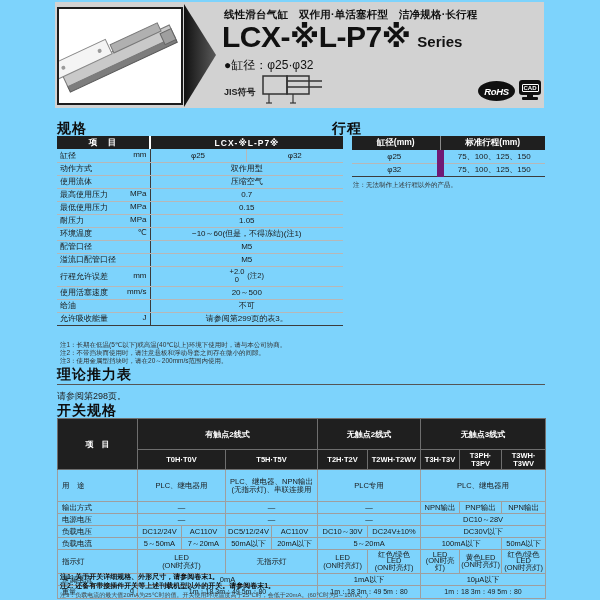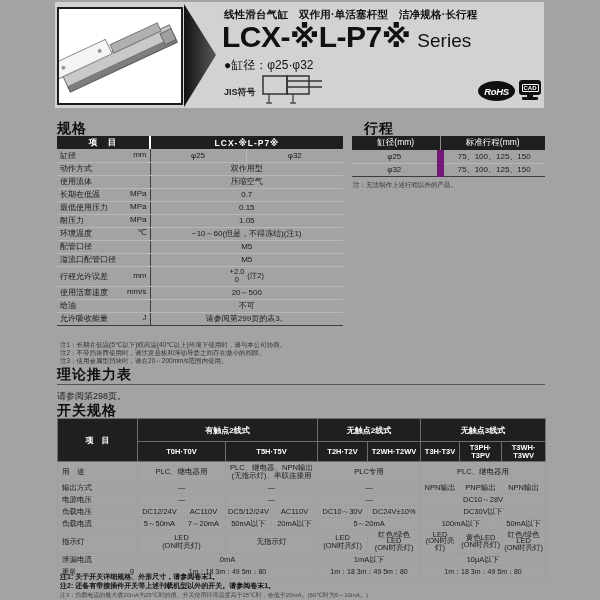--- a/index.html
+++ b/index.html
@@ -1,28 +1,28 @@
 <!DOCTYPE html>
 <html><head>
 <meta charset="utf-8">
 <style>
   *{margin:0;padding:0;box-sizing:border-box}
   html,body{width:600px;height:600px}
   body{font-family:"Liberation Sans","DejaVu Sans",sans-serif;background:#fff;color:#1a1a1a}
-  .page{position:relative;width:600px;height:600px;background:#a3a3a3;overflow:hidden}
+  .page{position:relative;width:600px;height:600px;background:#7dd3fc;overflow:hidden}
   .abs{position:absolute}
 
   
   .band{left:55px;top:2px;width:489px;height:106px;background:#d2d2d2}
   .product-box{left:57px;top:7px;width:126px;height:98px;background:#fff;border:2px solid #1c1c1c}
   .chevron{left:184px;top:4px}
   .subtitle{left:224px;top:8px;font-size:10.5px;font-weight:bold;color:#111;letter-spacing:.2px}
   .title-row{left:222px;top:19px;display:flex;align-items:baseline;gap:7px}
   .title-main{font-size:30px;font-weight:bold;color:#111;letter-spacing:-.5px}
-  .title-suffix{font-size:19px;font-weight:normal;color:#111}
+  .title-suffix{font-size:15px;font-weight:bold;color:#111}
   .bore{left:224px;top:57px;font-size:12px;font-weight:normal;color:#111}
   .jis-label{left:224px;top:86px;font-size:9px;font-weight:bold;color:#222}
   .jis-symbol{left:262px;top:72px}
   .rohs{left:478px;top:81px;width:37px;height:20px;background:#101010;border-radius:50%;
         display:flex;align-items:center;justify-content:center;color:#fff;
         font-weight:bold;font-style:italic;font-size:9.5px;letter-spacing:-.3px}
   .cad{left:519px;top:80px;width:22px;height:22px}
   .cad .screen{width:22px;height:15px;background:#101010;border-radius:3px;display:flex;align-items:center;justify-content:center}
   .cad .screen span{color:#fff;font-size:6px;font-weight:bold;border:1px solid #fff;padding:0 1px;border-radius:1px}
   .cad .neck{width:6px;height:2px;background:#101010;margin:0 auto}
@@ -43,39 +43,39 @@
   .spec-table td.item{text-align:left;padding:0 3px;border-right:1.5px solid #3a3a3a}
   .spec-table td.item .unit{float:right}
   .spec-table td.val+td.val{border-left:1px solid #b7b7b7}
   .tol-row td{height:20px}
   .frac{display:inline-block;vertical-align:middle;line-height:8.5px;font-size:7.5px}
   .frac span{display:block;text-align:center}
   .tol-suffix{margin-left:3px;font-size:7.5px}
 
   
   .st-table{width:193px}
-  .st-table th{background:#1f1f1f;color:#fff;height:14px;font-size:8.5px;font-weight:normal}
+  .st-table th{background:#1f1f1f;color:#fff;height:14px;font-size:8.5px;font-weight:bold}
   .st-table th+th{border-left:1px solid #8a8a8a}
   .st-table td{height:13px;border-bottom:1px solid #b7b7b7;font-size:8px}
   .st-table td+td{border-left:7px solid #701a75}
   .st-table tr:last-child td{border-bottom:1px solid #3c3c3c}
 
   
   .thrust-rule{left:57px;top:384px;width:488px;height:1px;background:#555}
   .thrust-body{left:57px;top:390px;font-size:9px;color:#222}
 
   
   .sw-table{width:488px}
   .sw-table th,.sw-table td{border:1px solid #9e9e9e;font-size:7.5px;height:12px}
   .sw-table th{background:#1f1f1f;color:#fff;border-color:#6e6e6e;font-weight:bold}
-  .sw-table tr.g th{height:23px;font-size:8px}
+  .sw-table tr.g th{height:31px;font-size:8px}
   .sw-table tr.m th{height:20px;line-height:8px}
   .sw-table td.item{text-align:left;padding-left:4px}
   .sw-table td.item .unit{float:right;padding-right:3px}
-  .sw-table .r-use td{height:20px}
+  .sw-table .r-use td{height:32px}
   .sw-table .r-ind td{height:24px}
   .sw-table .r-wt td{height:13px;font-size:7px}
   .pre{white-space:pre-line;line-height:7.5px}
   .sm2{font-size:6px;line-height:6.5px}
   .sw-note-b{font-size:7px;font-weight:bold;color:#111;line-height:8.5px;white-space:nowrap}
   .sw-note-s{font-size:6px;color:#444;line-height:8px;white-space:nowrap}
 </style>
 </head>
 <body>
 
@@ -159,21 +159,21 @@
     </tr>
     <tr>
       <td class="item"><span>动作方式</span><span class="unit"></span></td>
       <td class="val" colspan="2">双作用型</td>
     </tr>
     <tr>
       <td class="item"><span>使用流体</span><span class="unit"></span></td>
       <td class="val" colspan="2">压缩空气</td>
     </tr>
     <tr>
-      <td class="item"><span>长期在低温</span><span class="unit">MPa</span></td>
+      <td class="item"><span>最高使用压力</span><span class="unit">MPa</span></td>
       <td class="val" colspan="2">0.7</td>
     </tr>
     <tr>
       <td class="item"><span>最低使用压力</span><span class="unit">MPa</span></td>
       <td class="val" colspan="2">0.15</td>
     </tr>
     <tr>
       <td class="item"><span>耐压力</span><span class="unit">MPa</span></td>
       <td class="val" colspan="2">1.05</td>
     </tr>
@@ -207,21 +207,21 @@
       <td class="item"><span>允许吸收能量</span><span class="unit">J</span></td>
       <td class="val" colspan="2">请参阅第299页的表3。</td>
     </tr>
   </tbody>
     </table>
 
   <div class="abs note" style="left:60px;top:341px">注1：长期在低温(5℃以下)或高温(40℃以上)环境下使用时，请与本公司协商。</div>
   <div class="abs note" style="left:60px;top:349px">注2：不带挡块而使用时，请注意悬板和浮动导套之间存在微小的间隙。</div>
   <div class="abs note" style="left:60px;top:357px">注3：使用金属型挡块时，请在20～200mm/s范围内使用。</div>
 
-  <div class="abs h" style="left:364px;top:120px">行程</div>
+  <div class="abs h" style="left:332px;top:120px">行程</div>
   <table class="abs st-table" style="left:352px;top:136px">
     <colgroup>
         <col style="width:88px">
         <col style="width:105px">
       </colgroup>
     <tbody>
         <tr>
       <th>缸径(mm)</th>
       <th>标准行程(mm)</th>
     </tr>

